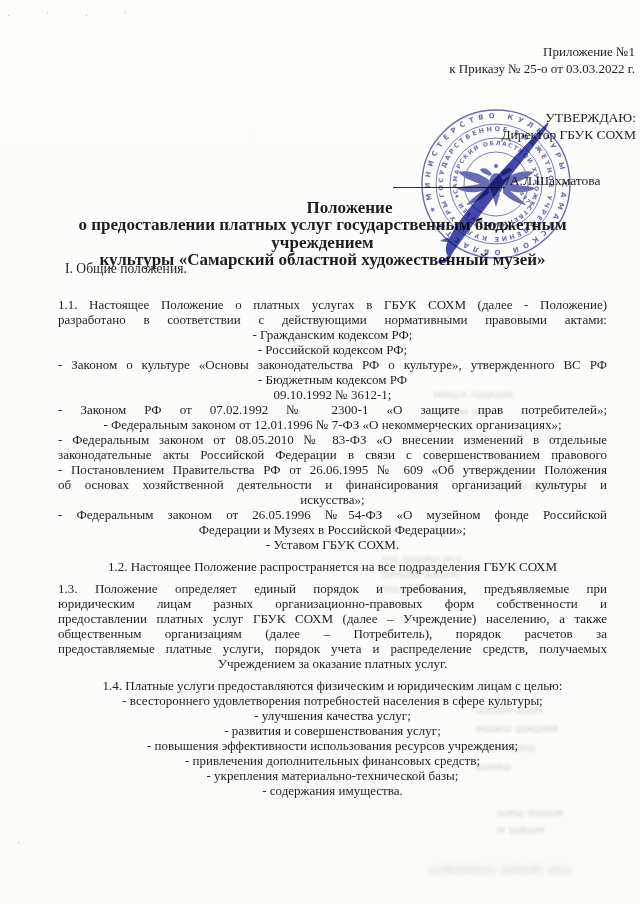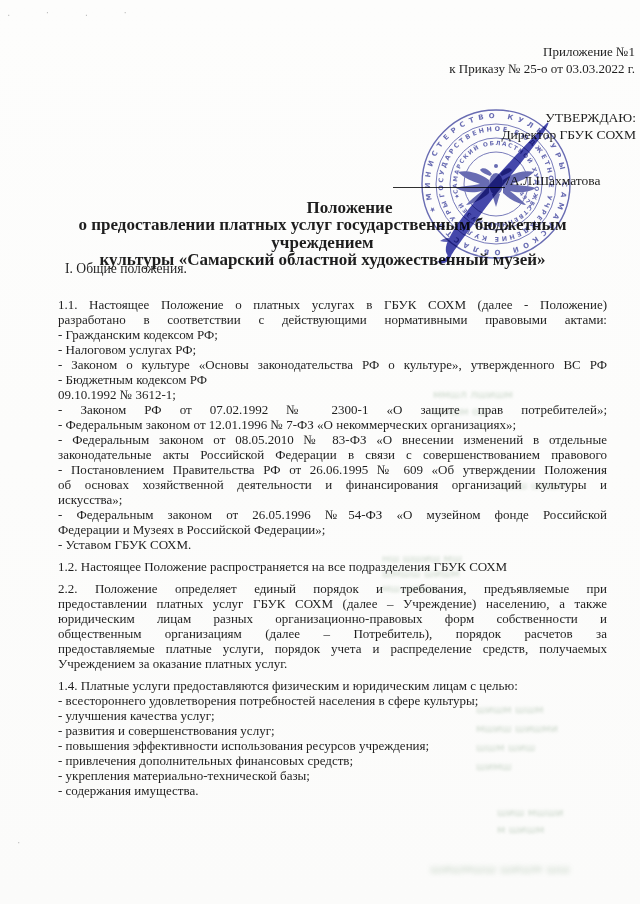--- a/index.html
+++ b/index.html
@@ -27,21 +27,21 @@
   
   .title{position:absolute;top:199px;left:38px;right:33px;text-align:center;
          font-weight:bold;font-size:17px;line-height:17.4px;z-index:1;}
   .shift{position:relative;left:27px;}
   .sec-head{position:absolute;top:261px;left:38px;right:33px;text-align:left;
             font-weight:normal;font-size:13.6px;z-index:1;}
   
   .docbody{position:absolute;top:297px;left:38px;right:33px;z-index:1;
            font-size:13px;line-height:15px;margin-left:20px;}
   .para + .para{margin-top:7px;}
-  .line{text-align:left;white-space:normal;}
+  .line{text-align:center;white-space:normal;}
   .line.j{text-align:justify;text-align-last:justify;}
   
   .ghost{position:absolute;z-index:0;font-family:"DejaVu Sans",sans-serif;
          color:#86a486;opacity:.42;filter:blur(1.6px);white-space:pre-line;
          font-size:11px;line-height:17px;}
   .g1{top:386px;left:433px;width:175px;}
   .g2{top:477px;left:500px;width:115px;}
   .g3{top:551px;left:382px;width:228px;line-height:15px;}
   .g4{top:700px;left:476px;width:152px;line-height:19px;}
   .g5{top:804px;left:497px;width:128px;}
@@ -137,42 +137,42 @@
 
   <div class="sec-head">
     <span class="shift">I. Общие положения.</span>
   </div>
 
   <div class="docbody">
       <div class="para">
         <div class="line j">1.1. Настоящее Положение о платных услугах в ГБУК СОХМ (далее - Положение)</div>
         <div class="line j">разработано в соответствии с действующими нормативными правовыми актами:</div>
         <div class="line">- Гражданским кодексом РФ;</div>
-        <div class="line">- Налоговом услугах РФ;</div>
+        <div class="line">- Российской кодексом РФ;</div>
         <div class="line j">- Законом о культуре «Основы законодательства РФ о культуре», утвержденного ВС РФ</div>
         <div class="line">- Бюджетным кодексом РФ</div>
         <div class="line">09.10.1992 № 3612-1;</div>
         <div class="line j">- Законом РФ от 07.02.1992 № 2300-1 «О защите прав потребителей»;</div>
         <div class="line">- Федеральным законом от 12.01.1996 № 7-ФЗ «О некоммерческих организациях»;</div>
         <div class="line j">- Федеральным законом от 08.05.2010 № 83-ФЗ «О внесении изменений в отдельные</div>
         <div class="line j">законодательные акты Российской Федерации в связи с совершенствованием правового</div>
         <div class="line j">- Постановлением Правительства РФ от 26.06.1995 № 609 «Об утверждении Положения</div>
         <div class="line j">об основах хозяйственной деятельности и финансирования организаций культуры и</div>
         <div class="line">искусства»;</div>
         <div class="line j">- Федеральным законом от 26.05.1996 №54-ФЗ «О музейном фонде Российской</div>
         <div class="line">Федерации и Музеях в Российской Федерации»;</div>
         <div class="line">- Уставом ГБУК СОХМ.</div>
       </div>
       <div class="para">
         <div class="line">1.2. Настоящее Положение распространяется на все подразделения ГБУК СОХМ</div>
       </div>
       <div class="para">
-        <div class="line j">2.2. Положение определяет единый порядок и требования, предъявляемые при</div>
+        <div class="line j">1.3. Положение определяет единый порядок и требования, предъявляемые при</div>
+        <div class="line j">юридическим лицам разных организационно-правовых форм собственности и</div>
         <div class="line j">предоставлении платных услуг ГБУК СОХМ (далее – Учреждение) населению, а также</div>
-        <div class="line j">юридическим лицам разных организационно-правовых форм собственности и</div>
         <div class="line j">общественным организациям (далее – Потребитель), порядок расчетов за</div>
         <div class="line j">предоставляемые платные услуги, порядок учета и распределение средств, получаемых</div>
         <div class="line">Учреждением за оказание платных услуг.</div>
       </div>
       <div class="para">
         <div class="line">1.4. Платные услуги предоставляются физическим и юридическим лицам с целью:</div>
         <div class="line">- всестороннего удовлетворения потребностей населения в сфере культуры;</div>
         <div class="line">- улучшения качества услуг;</div>
         <div class="line">- развития и совершенствования услуг;</div>
         <div class="line">- повышения эффективности использования ресурсов учреждения;</div>

